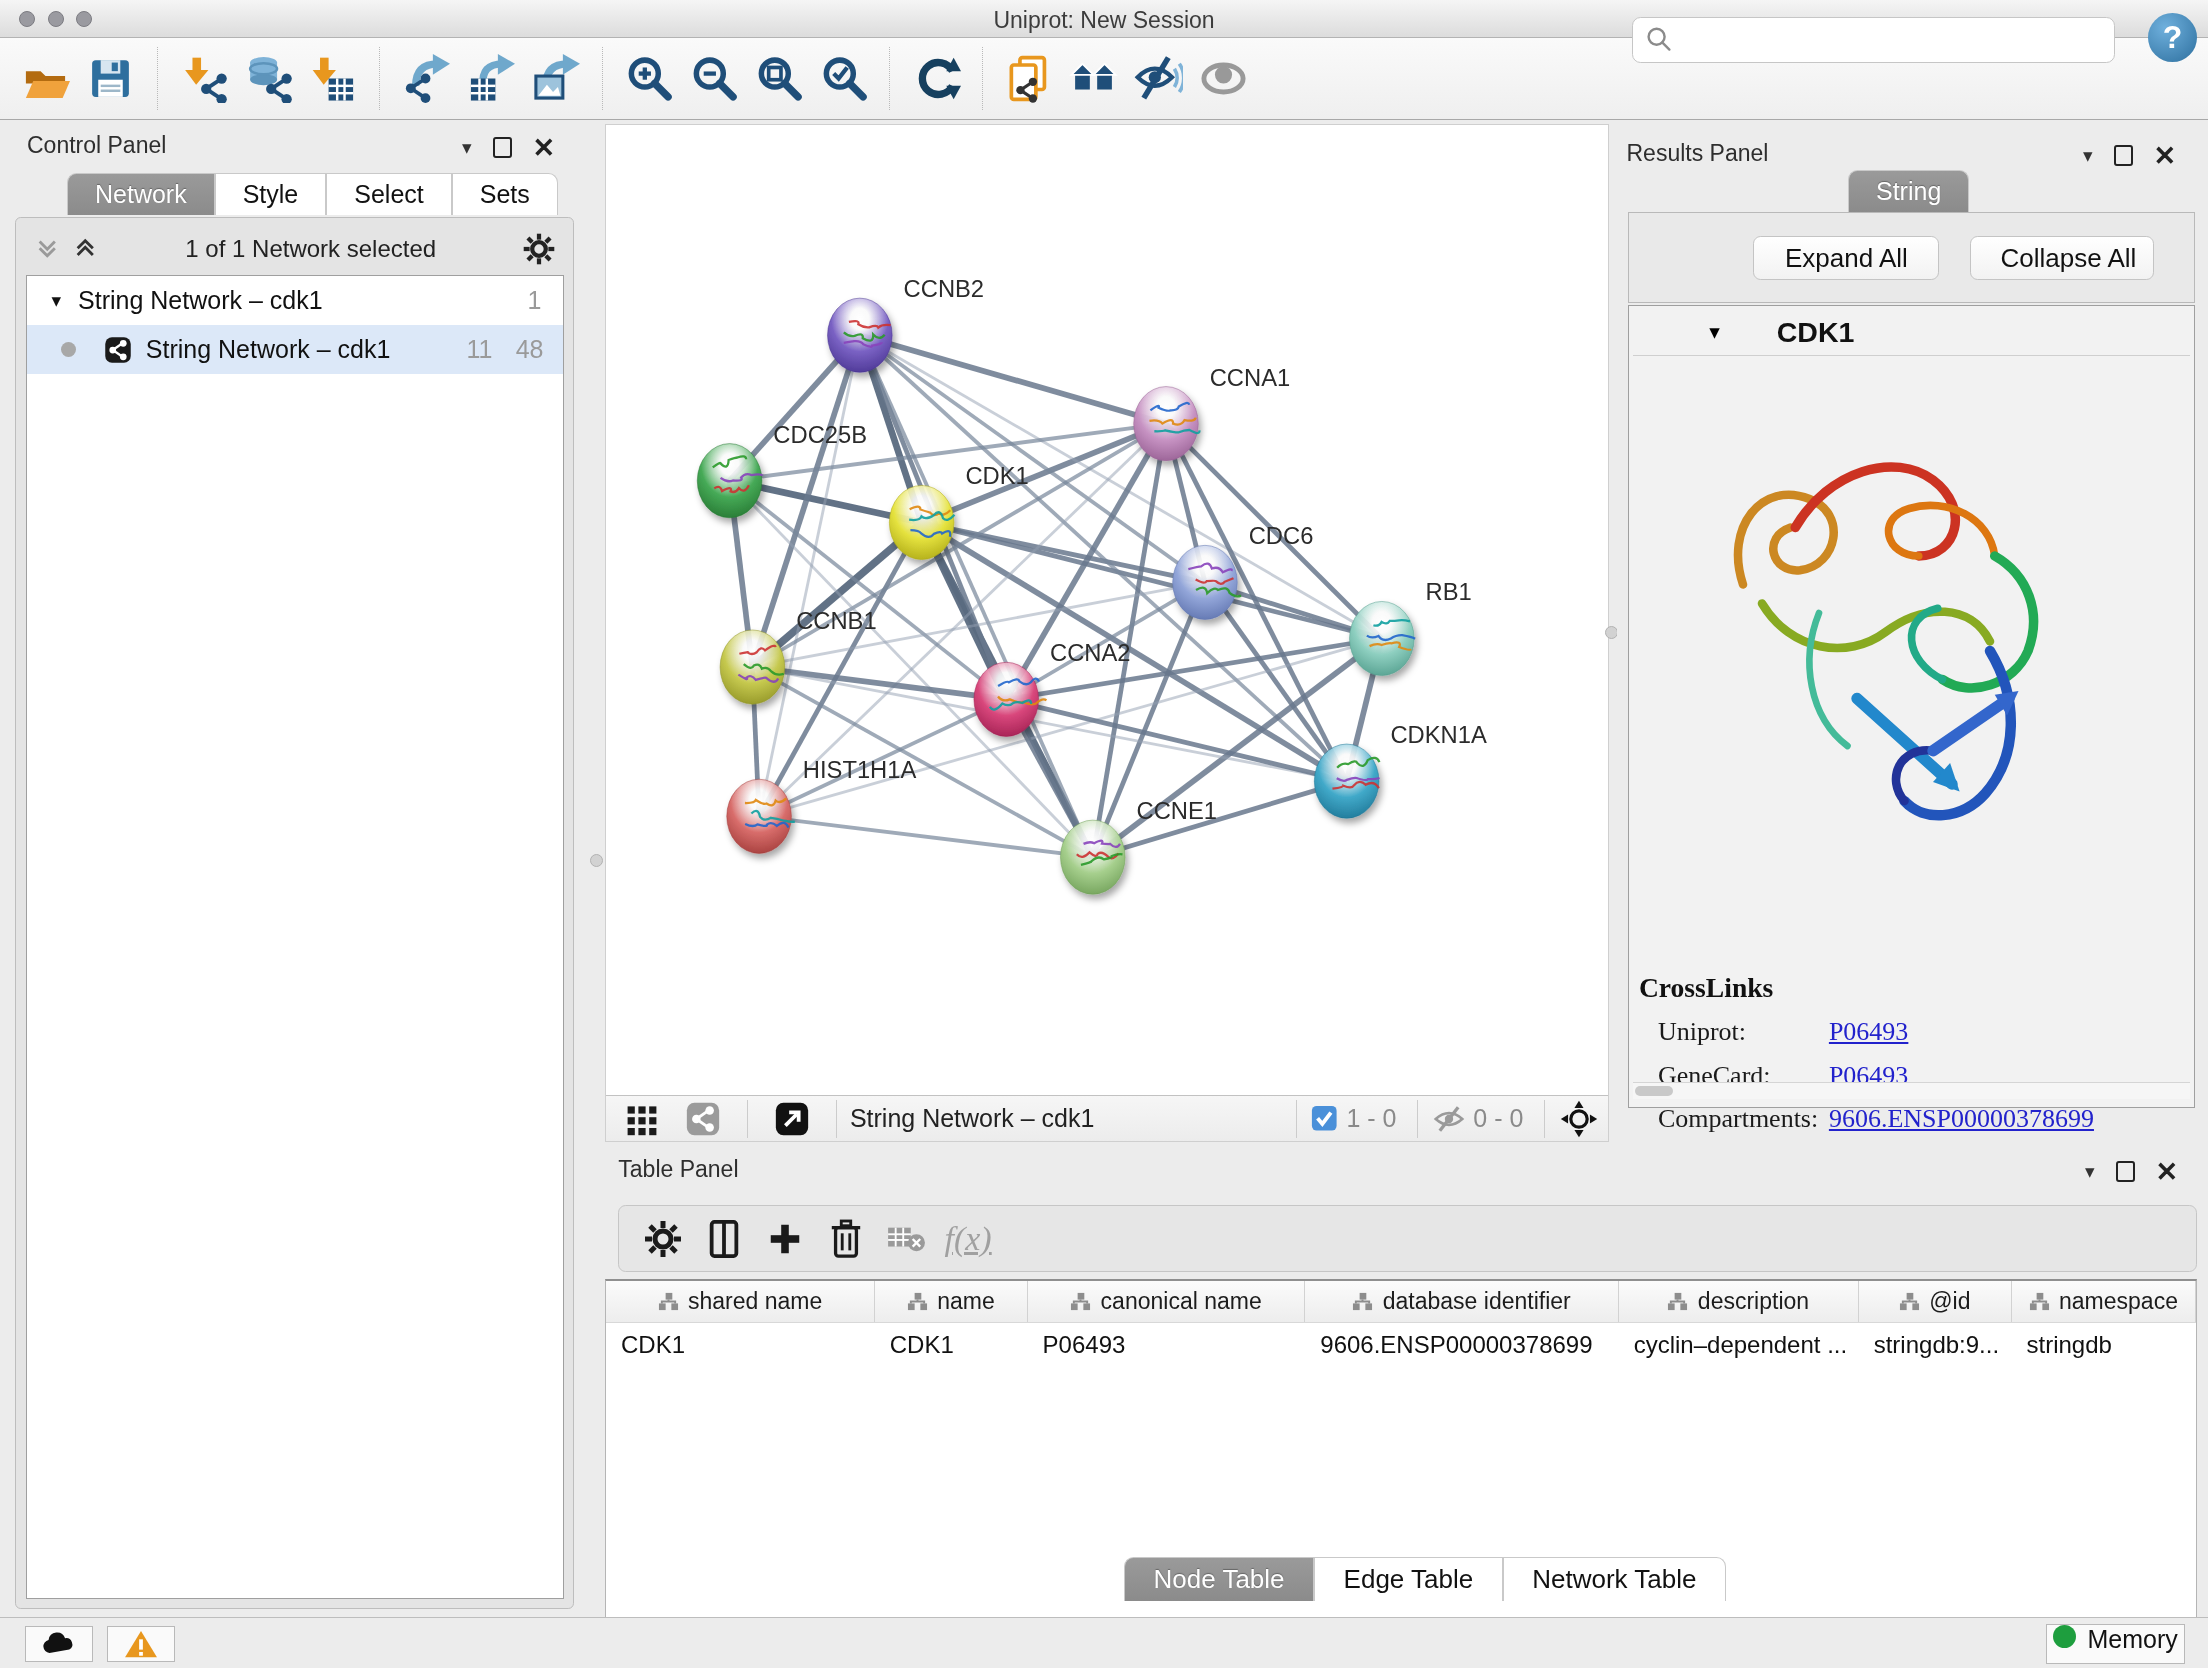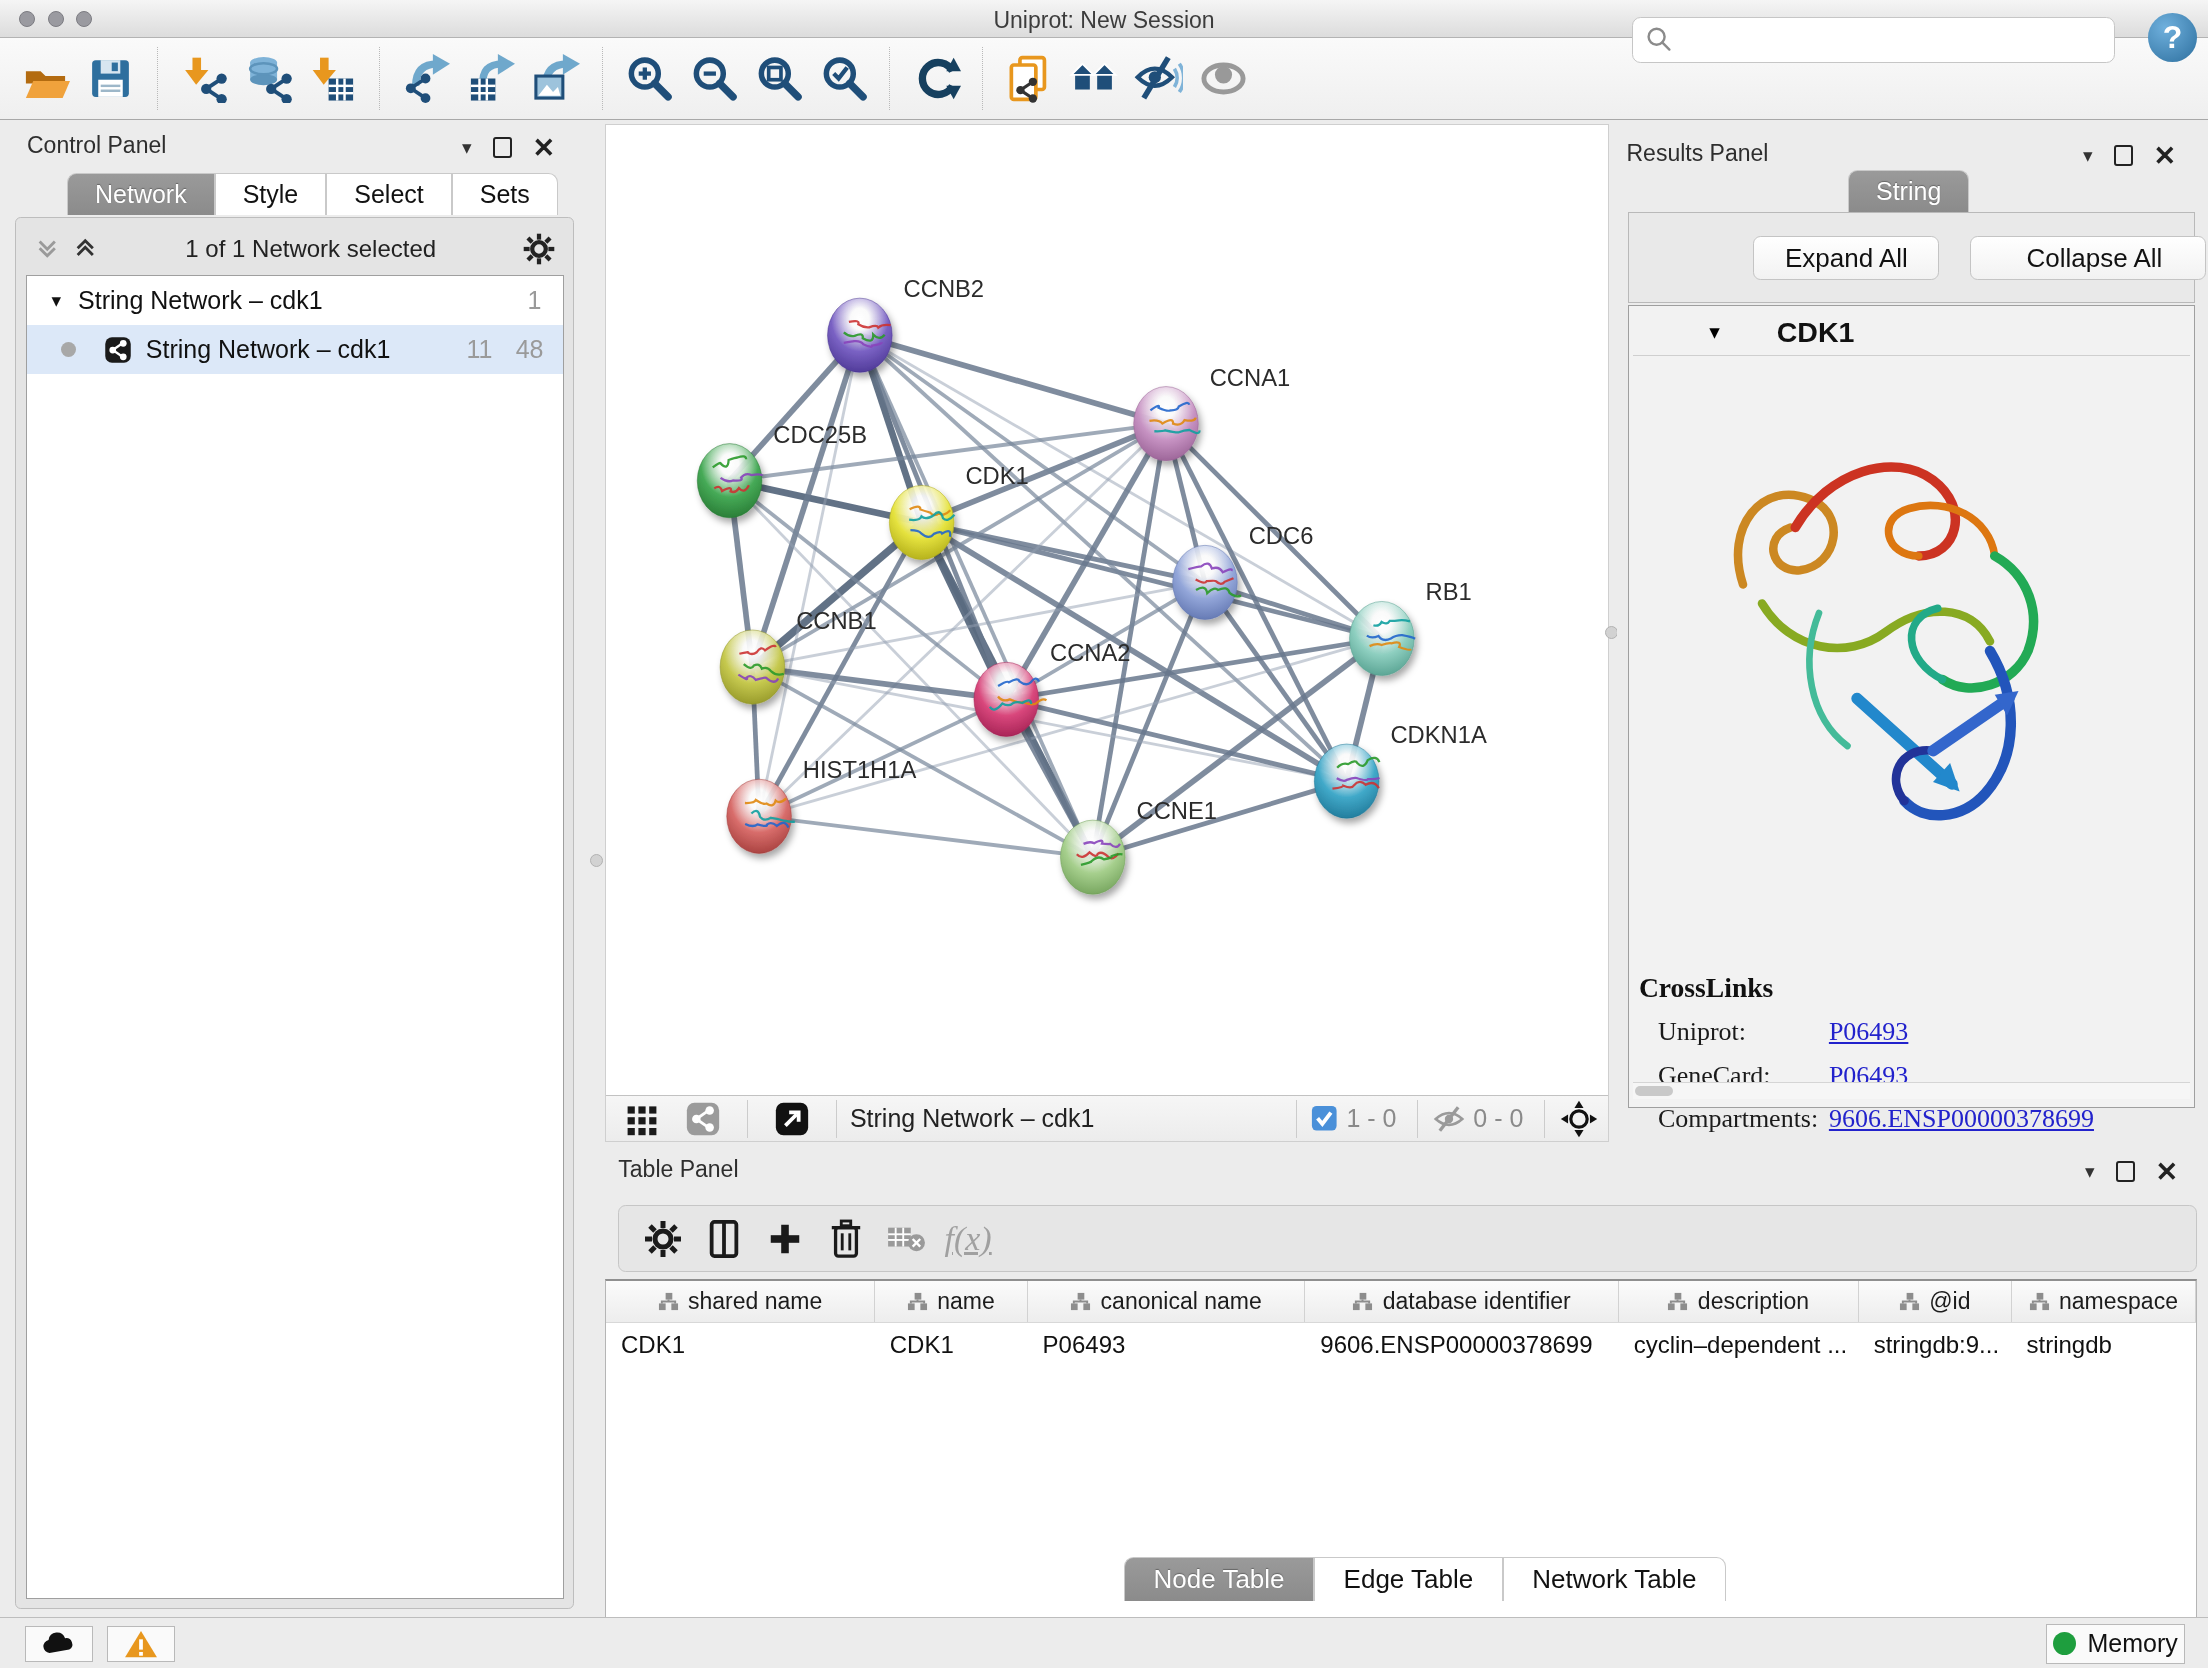--- a/index.html
+++ b/index.html
@@ -98,21 +98,21 @@
   #tbl-hscroll { position:absolute; left:1px; bottom:1px; height:25px; left:1px; right:1px; background:#fafafa; border-top:1px solid #e0e0e0; }
   #tbl-hscroll-thumb { position:absolute; left:17px; top:3.8px; width:181px; height:17px; background:#c3c3c3; border-radius:9.5px; }
   #tp-tabs { position:absolute; left:519px; top:411px; display:flex; }
   .tp-tab { height:44px; padding:0 28.5px; font-size:26px; }
 
   
   #statusbar { position:absolute; left:0; top:1617px; width:2208px; height:51px; background:#ececec; border-top:1px solid #bdbdbd; }
   .status-btn { position:absolute; top:7.6px; width:68px; height:36px; background:#fafafa; border:1.9px solid #b9b9b9;
     display:flex; align-items:center; justify-content:center; }
   #memory-btn { position:absolute; right:23px; top:5.7px; width:139px; height:40px; background:#fafafa;
-    border:1.9px solid #b9b9b9; display:flex; align-items:center; justify-content:center; gap:11.4px; font-size:25px; color:#111; }
+    border:1.9px solid #b9b9b9; display:flex; justify-content:center; gap:11.4px; font-size:25px; color:#111; }
   #memory-dot { width:23px; height:23px; border-radius:50%; background:#1e9e3e; }
 </style>
 </head>
 <body>
 
 <div id="window">
 
   <div id="titlebar">
     <div class="traffic" style="left:19px"></div>
     <div class="traffic" style="left:48px"></div>
@@ -663,21 +663,21 @@
     <div class="panel-ctrls" style="left:466px; top:7.6px;">
       <span class="pc-collapse">▾</span>
       <span class="pc-float"></span>
       <span class="pc-close">✕</span>
     </div>
     <div class="tabstrip" style="left:231px; top:38px;">
       <div class="tab selected" style="border-radius:9.5px 9.5px 0 0;">String</div>
     </div>
     <div id="rp-buttonbox">
       <div class="rp-btn" style="left:76px; width:186px;">Expand All</div>
-      <div class="rp-btn" style="left:293px; width:236px;padding-left:12px;">Collapse All</div>
+      <div class="rp-btn" style="left:293px; width:184px;padding-left:12px;">Collapse All</div>
     </div>
     <div id="rp-card">
       <div id="rp-gene-header">
         <span style="margin:0 57px 0 76px; font-size:21px;">▾</span>
         <span id="rp-gene-name">CDK1</span>
       </div>
 
       <svg width="399" height="533" viewBox="0 0 420 560" style="position:absolute; left:76px; top:107px;">
         <g fill="none" stroke-linecap="round">
           <path d="M40,180 C20,120 60,70 110,90 C150,105 140,160 100,165 C70,168 60,130 90,120" stroke="#cc8822" stroke-width="9"></path>

